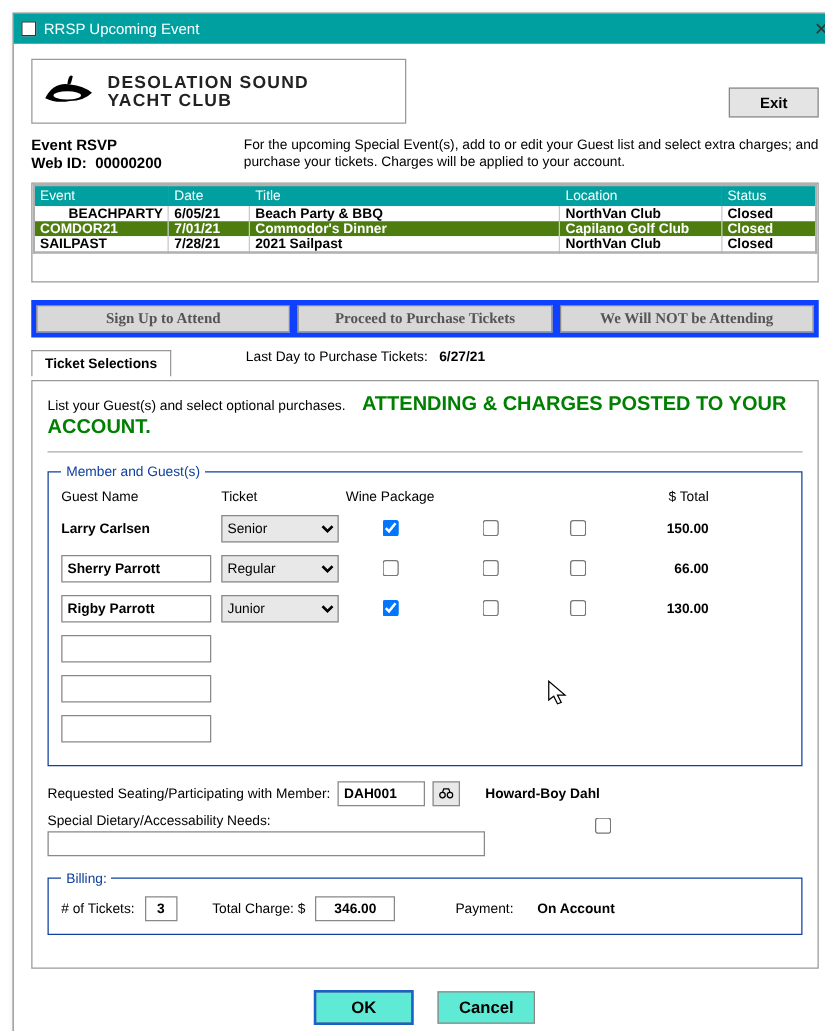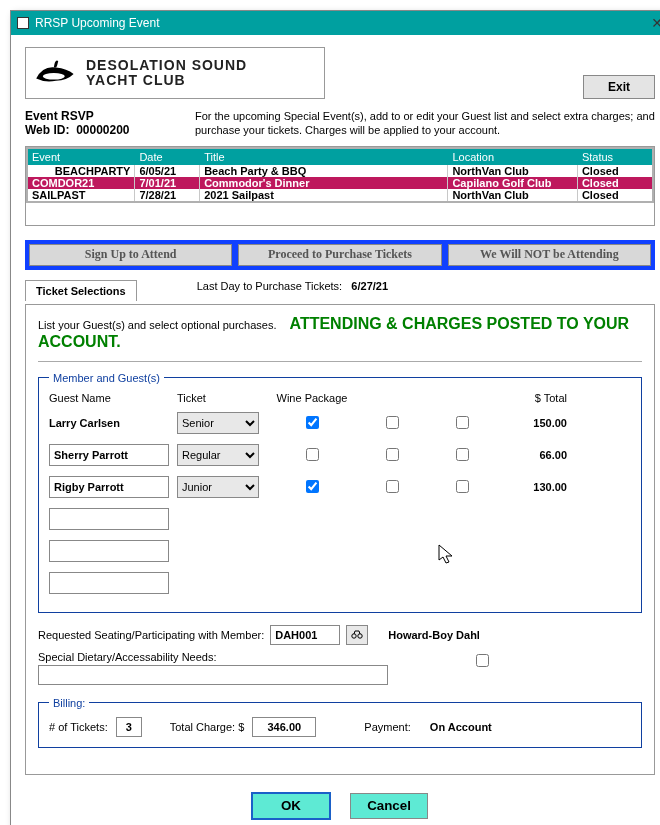--- a/index.html
+++ b/index.html
@@ -1,34 +1,34 @@
 <!DOCTYPE html>
 <html><head>
 <meta charset="utf-8">
 <style>
   * { box-sizing: border-box; font-family: Arial, sans-serif; }
   body { margin: 0; padding: 10px; background: #fff; font-size: 11px; }
   .window { width: 660px; border: 1px solid #888; background: #fff; box-shadow: 4px 4px 8px rgba(0,0,0,0.3); }
   .titlebar { background: #00a0a0; color: #fff; display: flex; align-items: center; padding: 2px 6px; height: 24px; font-size: 12px; }
   .titlebar .close-x { margin-left: auto; font-size: 14px; cursor: pointer; color: #333; }
   .content { padding: 12px 14px 16px 14px; }
-  .header-row { display: flex; align-items: flex-end; gap: 12px; margin-bottom: 10px; }
+  .header-row { display: flex; align-items: center; gap: 12px; margin-bottom: 10px; }
   .logo-box { border: 1px solid #999; padding: 4px 8px; display: flex; align-items: center; gap: 8px; width: 300px; height: 52px; }
   .logo-box svg { flex: 0 0 44px; }
   .logo-text { font-family: "Georgia", serif; font-weight: bold; letter-spacing: 1px; font-size: 14px; line-height: 1.1; color: #222;}
   .exit-btn { margin-left: auto; margin-top: 18px; width: 72px; height: 24px; background: #e4e4e4; border: 1px solid #888; cursor: pointer; font-weight: bold; font-size: 12px;}
   .rsvp-row { display: flex; gap: 30px; margin-bottom: 8px; }
   .rsvp-left { width: 140px; }
   .rsvp-left .line1 { font-weight: bold; font-size: 12px; }
   .rsvp-left .line2 { font-weight: bold; font-size: 12px; }
   .rsvp-right { font-size: 11px; line-height: 1.3; flex:1; }
   .event-table { width: 100%; border: 2px solid #b0b0b0; border-collapse: collapse; font-size: 11px; }
   .event-table thead th { background: #00a0a0; color: #fff; text-align: left; padding: 2px 4px; font-weight: normal; border-right: 1px solid #00a0a0;}
   .event-table tbody td { padding: 0 4px; border-right: 1px solid #c8c8c8; }
-  .event-table tbody tr.sel td { background: #be185d; color: #fff; margin-left: 40px; }
+  .event-table tbody tr.sel td { background: #4d7c0f; color: #fff; margin-left: 40px; }
   .event-table tbody tr td { background: #fff; }
   .event-table-wrap { border: 1px solid #999; height: 80px; overflow: hidden; }
   .btn-bar { display:flex; gap:6px; margin: 14px 0 10px 0; background:#1040ff; padding:4px; }
   .btn-bar button { flex:1; height:22px; background:#d8d8d8; border:1px solid #888; font-weight:bold; color:#555; font-size:12px; cursor:pointer; font-family: Georgia, serif;}
   .meta-row { display:flex; gap:20px; font-size:11px; margin-bottom:4px; align-items:flex-start; }
   .meta-row .tab { border:1px solid #999; border-bottom:none; padding:4px 10px; font-weight:bold; background:#fff; }
   .meta-mid { margin-left:40px; }
   .meta-right { margin-left:auto; text-align:left; }
   .panel-body { border:1px solid #999; padding:10px 12px 14px 12px; }
   .list-line { font-size:11px; }
@@ -38,21 +38,21 @@
   fieldset legend { color:#1040a0; font-size:11px; padding:0 4px; }
   .guest-head { display:flex; font-size:11px; margin-bottom:6px; }
   .col-name { width:128px; }
   .col-ticket { width:90px; text-align:left; }
   .col-wine { width:90px; text-align:center; }
   .col-c1 { width:70px; text-align:center; }
   .col-c2 { width:70px; text-align:center; }
   .col-total { width:70px; text-align:right; }
   .guest-row { display:flex; align-items:center; margin-bottom:6px; height:26px; }
   .guest-row input[type=text] { width:120px; height:22px; border:1px solid #888; padding:0 4px; font-size:11px; font-weight:bold; }
-  .guest-row select { width:82px; height:22px; border:1px solid #888; font-size:11px; background:#e8e8e8;}
+  .guest-row select { width:94px; height:22px; border:1px solid #888; font-size:11px; background:#e8e8e8;}
   .guest-row .cb { width:90px; text-align:center; }
   .guest-row .cb1 { width:70px; text-align:center; }
   .guest-row .cb2 { width:70px; text-align:center; }
   .guest-row .tot { width:70px; text-align:right; font-weight:bold; }
   .guest-row .name-static { width:128px; font-weight:bold; }
   .req-row { display:flex; align-items:center; gap:6px; margin-top:6px; font-size:11px; }
   .req-row input[type=text] { height:20px; border:1px solid #888; padding:0 4px; font-size:11px; font-weight:bold;}
   .lookup-btn { width:22px; height:20px; border:1px solid #888; background:#e8e8e8; display:inline-flex; align-items:center; justify-content:center; cursor:pointer;}
   .special-row { display:flex; gap:10px; margin-top:6px; font-size:11px; align-items:flex-start;}
   .boat-row { margin-left:auto; display:flex; align-items:flex-start; gap:4px; width:170px; }

